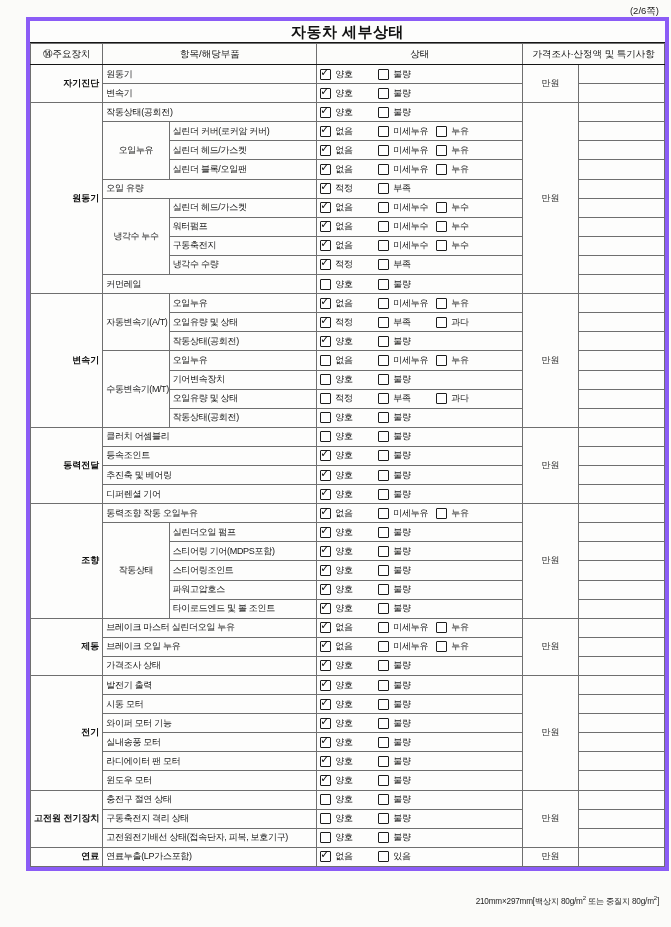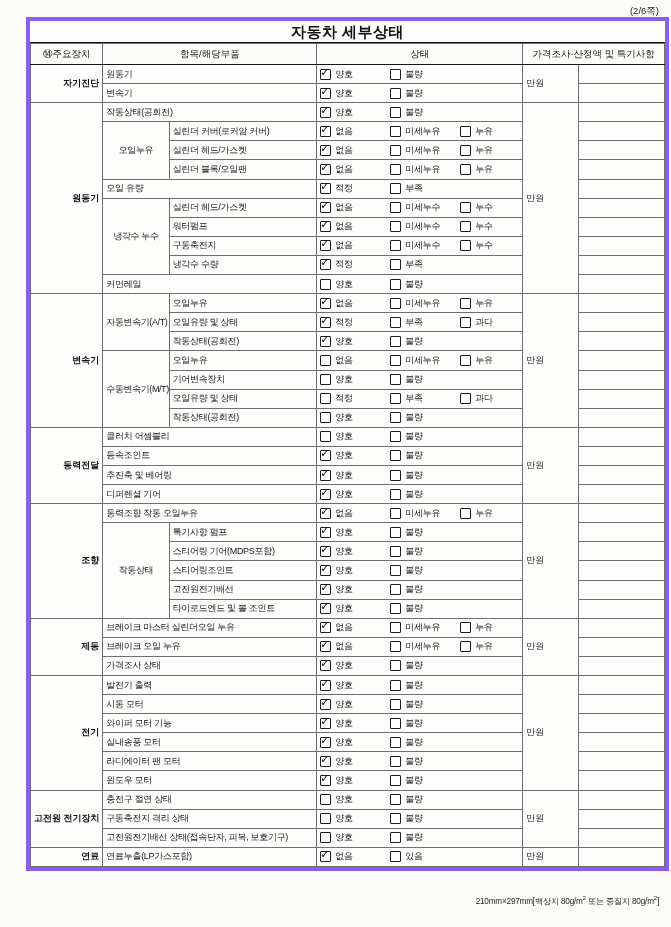--- a/index.html
+++ b/index.html
@@ -65,25 +65,25 @@
     border-left:none;border-right:1.2px solid #2a2a2a;
     color:#141414;white-space:normal;line-height:11px;
   }
   td.c-grp{
     text-align:center;font-size:8.3px;letter-spacing:-0.4px;
     color:#1a1a1a;white-space:normal;line-height:10px;padding:0 1px;
   }
   td.c-item{font-size:9px;letter-spacing:-0.3px;color:#161616;}
   td.c-state{border-left:1.2px solid #2a2a2a;}
   td.c-price{
-    border-left:1.2px solid #2a2a2a;text-align:left;
+    border-left:1.2px solid #2a2a2a;text-align:center;
     font-size:9.5px;color:#1a1a1a;padding-right:2px;
   }
   td.c-remark{border-right:none;background:transparent;}
-  .opts{display:flex;align-items:center;gap:12px;}
+  .opts{display:flex;align-items:center;}
   .opt{display:flex;align-items:center;gap:4px;min-width:58px;}
   .opt:last-child{min-width:0;}
   .cb{
     display:inline-block;width:9px;height:9px;
     border:1.3px solid #1d1d1d;border-radius:1px;
     position:relative;background:#fff;flex:0 0 auto;
   }
   .cb.checked::after{
     content:"\2713";
     position:absolute;left:-1px;top:-4px;
@@ -562,21 +562,21 @@
                   <span class="cb"></span>
                   <span class="lbl">누유</span>
                 </span>
               </div>
             </td>
             <td class="c-price" rowspan="6">만원</td>
             <td class="c-remark"></td>
           </tr>
           <tr>
             <td class="c-grp" rowspan="5">작동상태</td>
-            <td class="c-item">특기사항 펌프</td>
+            <td class="c-item">실린더오일 펌프</td>
             <td class="c-state">
               <div class="opts">
                 <span class="opt">
                   <span class="cb checked"></span>
                   <span class="lbl">양호</span>
                 </span>
                 <span class="opt">
                   <span class="cb"></span>
                   <span class="lbl">불량</span>
                 </span>
@@ -610,21 +610,21 @@
                 </span>
                 <span class="opt">
                   <span class="cb"></span>
                   <span class="lbl">불량</span>
                 </span>
               </div>
             </td>
             <td class="c-remark"></td>
           </tr>
           <tr>
-            <td class="c-item">고전원전기배선</td>
+            <td class="c-item">파워고압호스</td>
             <td class="c-state">
               <div class="opts">
                 <span class="opt">
                   <span class="cb checked"></span>
                   <span class="lbl">양호</span>
                 </span>
                 <span class="opt">
                   <span class="cb"></span>
                   <span class="lbl">불량</span>
                 </span>

